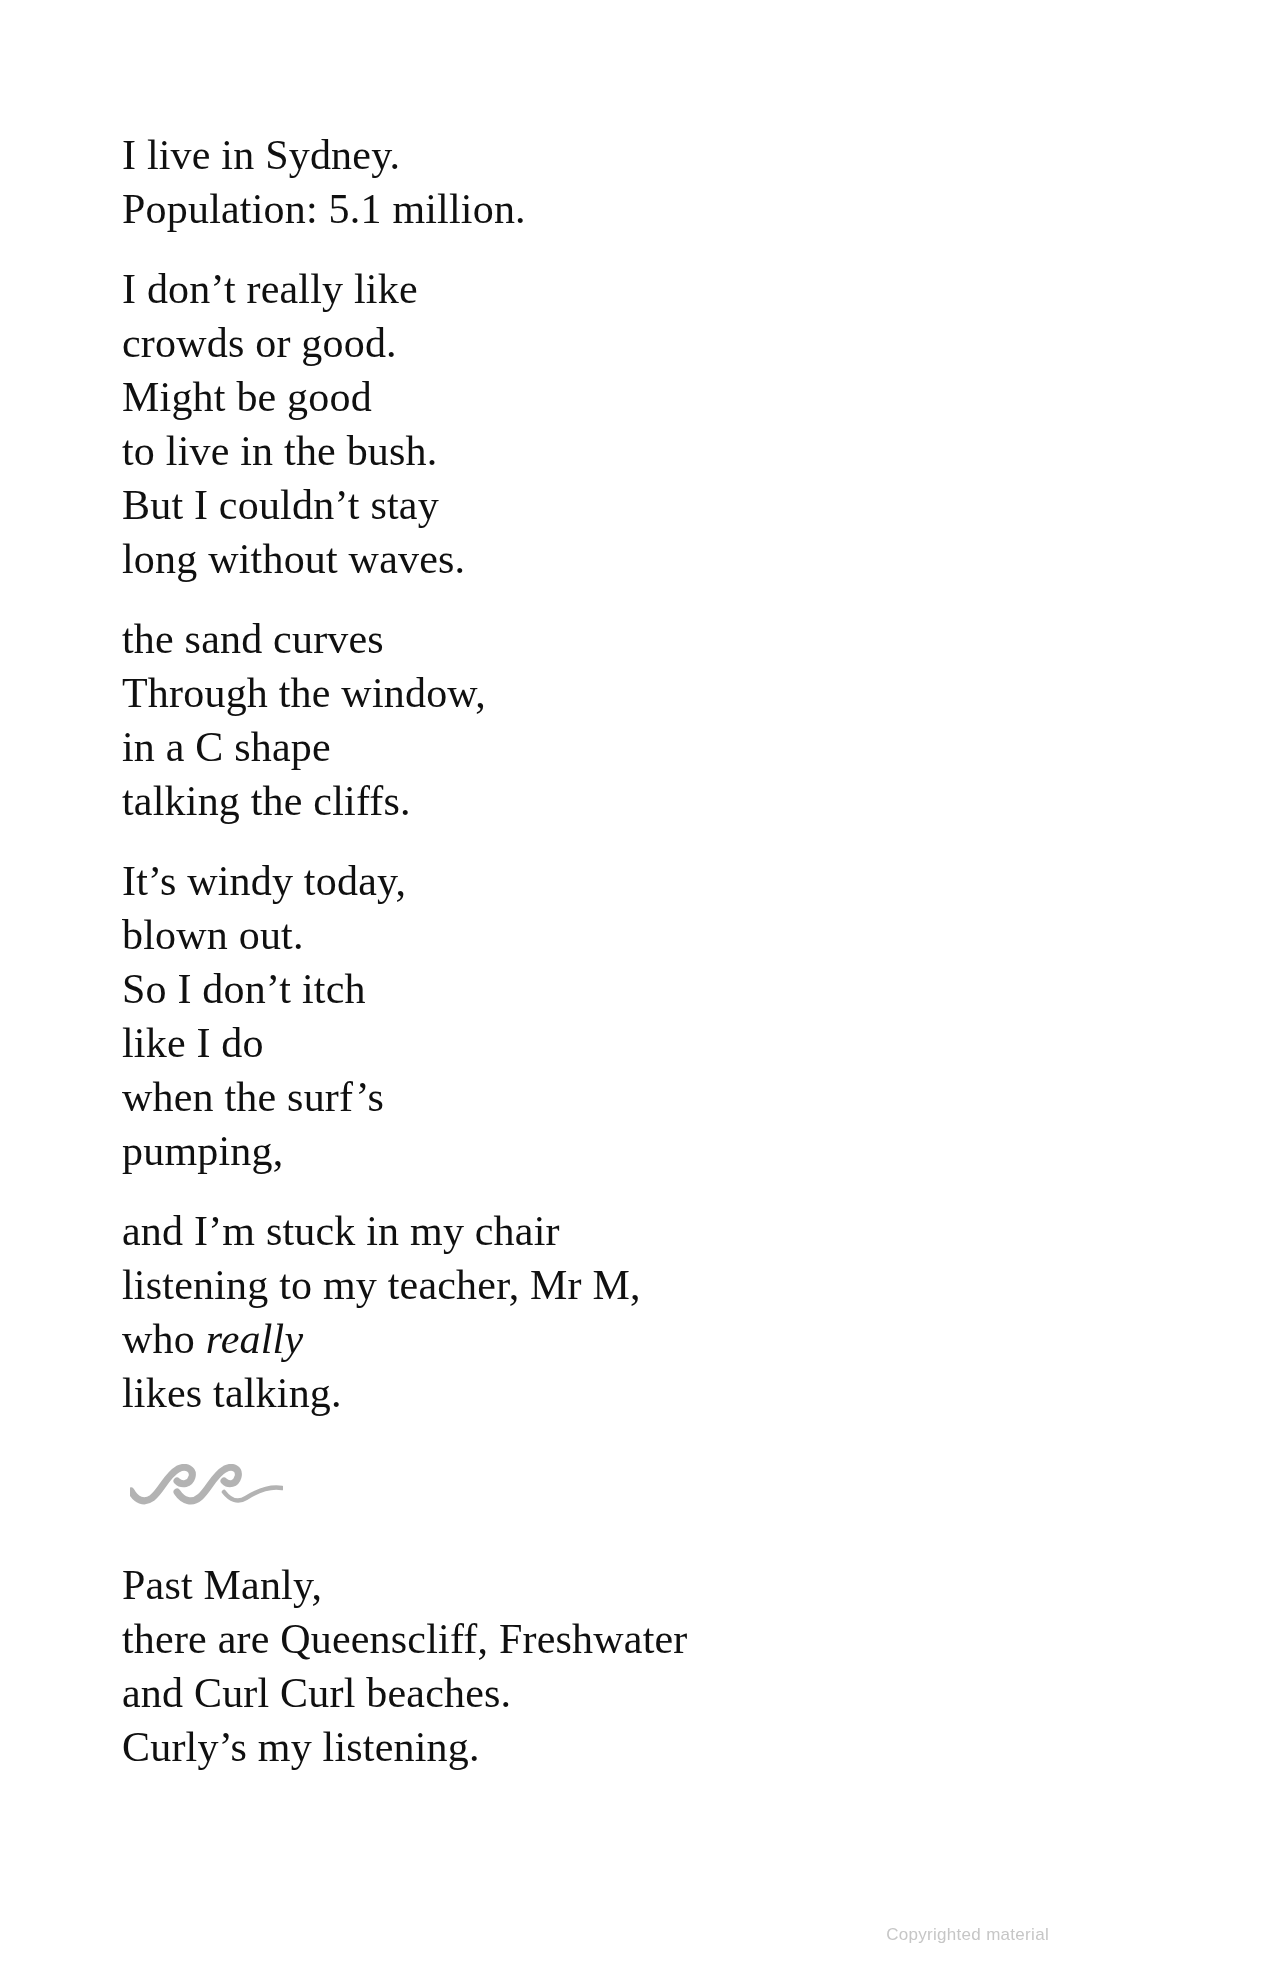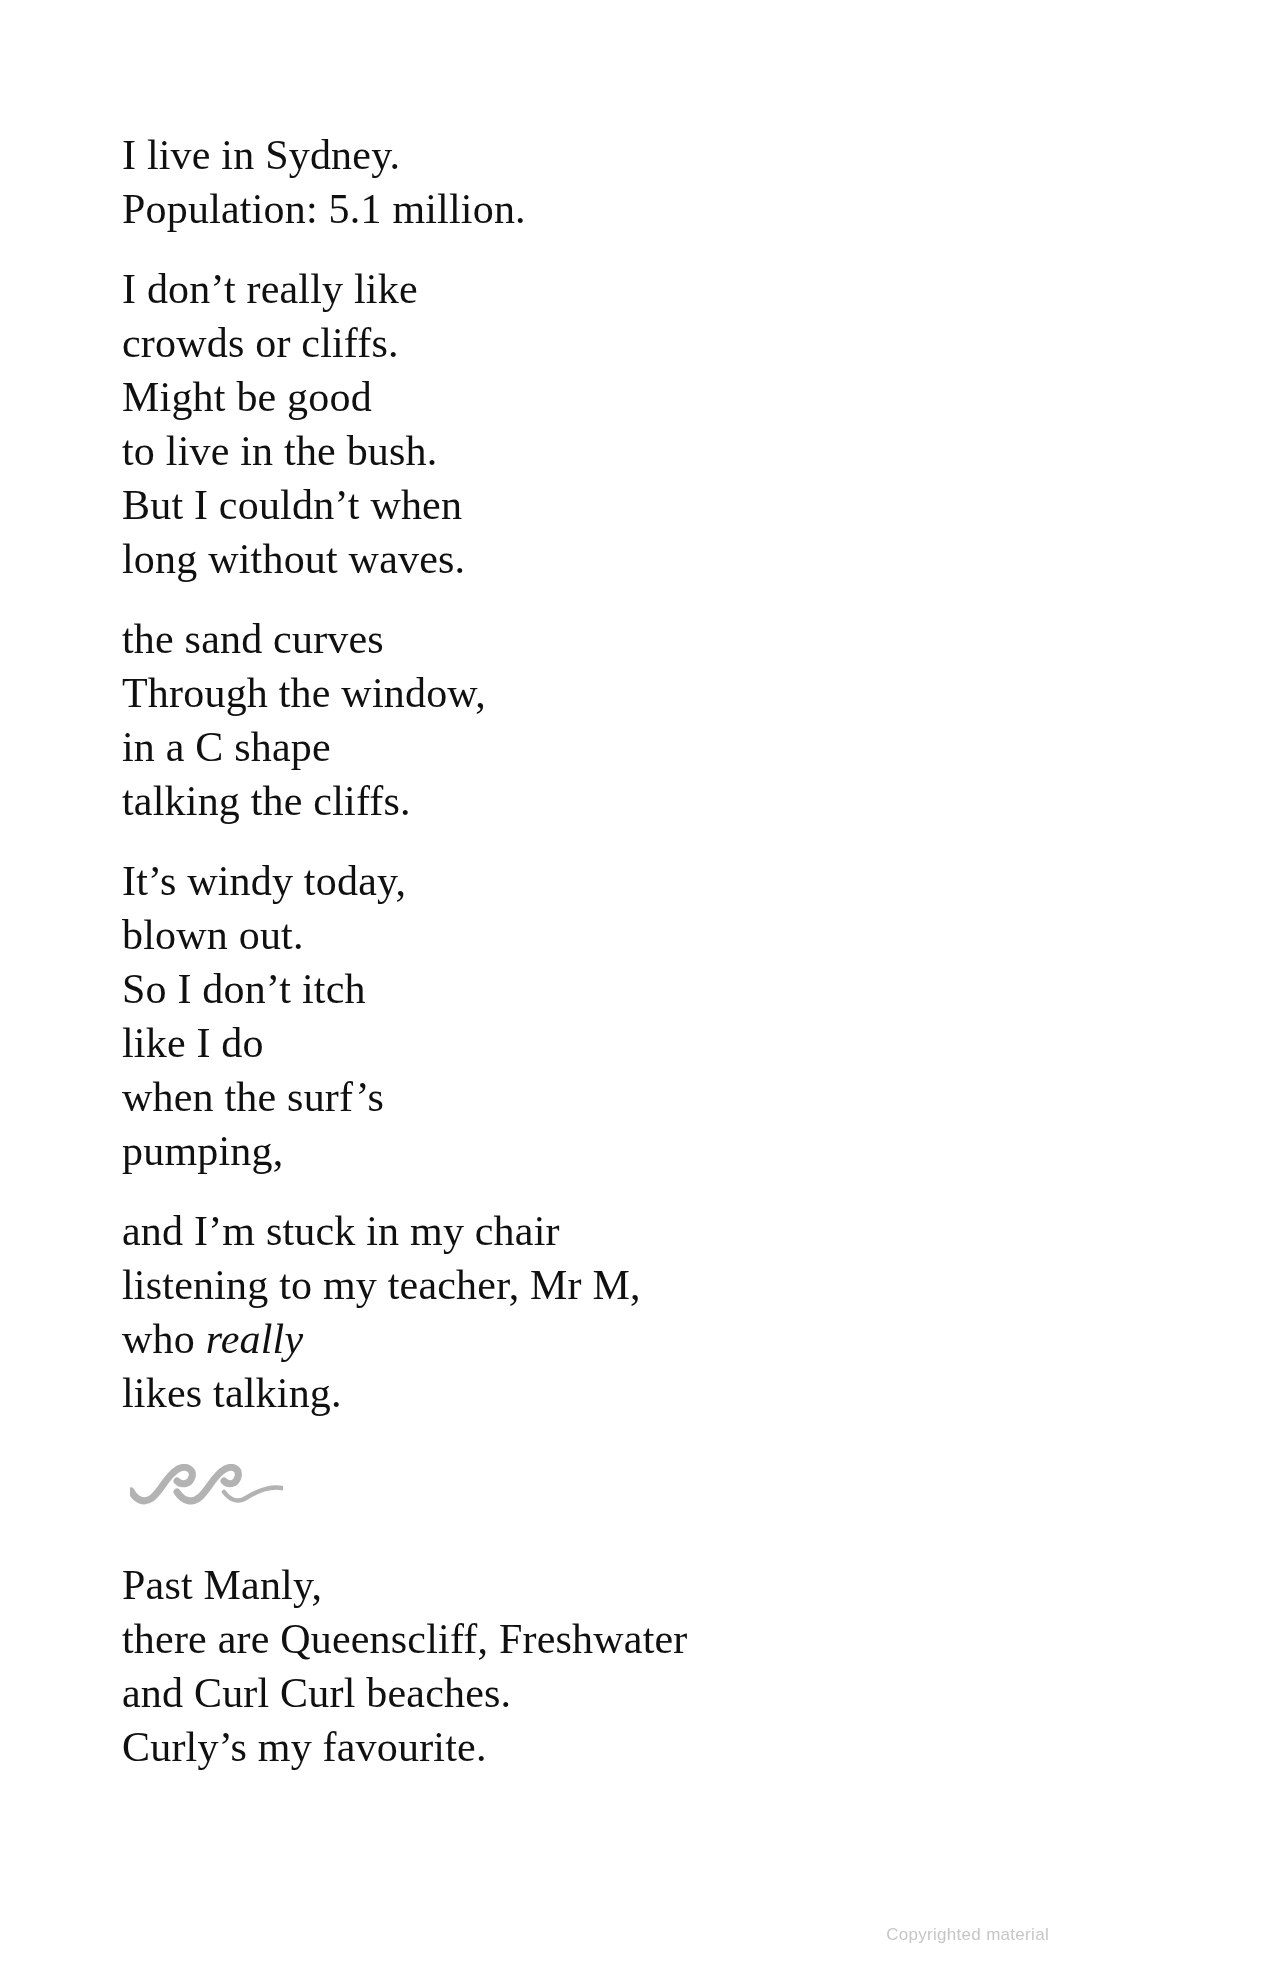--- a/index.html
+++ b/index.html
@@ -58,24 +58,24 @@
 
   <div class="poem">
 
     <div class="stanza">
       <div class="line">I live in Sydney.</div>
       <div class="line">Population: 5.1 million.</div>
     </div>
 
     <div class="stanza">
       <div class="line">I don’t really like</div>
-      <div class="line">crowds or cliffs.</div>
+      <div class="line">crowds or good.</div>
       <div class="line">Might be good</div>
       <div class="line">to live in the bush.</div>
-      <div class="line">But I couldn’t when</div>
+      <div class="line">But I couldn’t stay</div>
       <div class="line">long without waves.</div>
     </div>
 
     <div class="stanza">
       <div class="line">the sand curves</div>
       <div class="line">Through the window,</div>
       <div class="line">in a C shape</div>
       <div class="line">talking the cliffs.</div>
     </div>
 
@@ -100,20 +100,20 @@
         <path d="M1 27 C6 36 14 40 22 34 C32 26 36 12 48 5 C56 1 64 5 62 13 C60 20 52 22 47 17" stroke-width="7" stroke-linecap="round" fill="none" stroke="#b3b3b3"></path>
         <path d="M47 28 C53 37 62 40 70 33 C79 25 84 11 95 5 C103 1 110 5 108 13 C106 20 99 22 94 17" stroke-width="7" stroke-linecap="round" fill="none" stroke="#b3b3b3"></path>
         <path d="M94 28 C100 36 108 39 116 34 C127 27 140 22 152 24" stroke-width="4.5" stroke-linecap="round" fill="none" stroke="#b3b3b3"></path>
       </svg>
     </div>
 
     <div class="stanza">
       <div class="line">Past Manly,</div>
       <div class="line">there are Queenscliff, Freshwater</div>
       <div class="line">and Curl Curl beaches.</div>
-      <div class="line">Curly’s my favourite.</div>
+      <div class="line">Curly’s my listening.</div>
     </div>
 
   </div>
 
   <div class="watermark">Copyrighted material</div>
 
 </div>
 
 </body></html>

